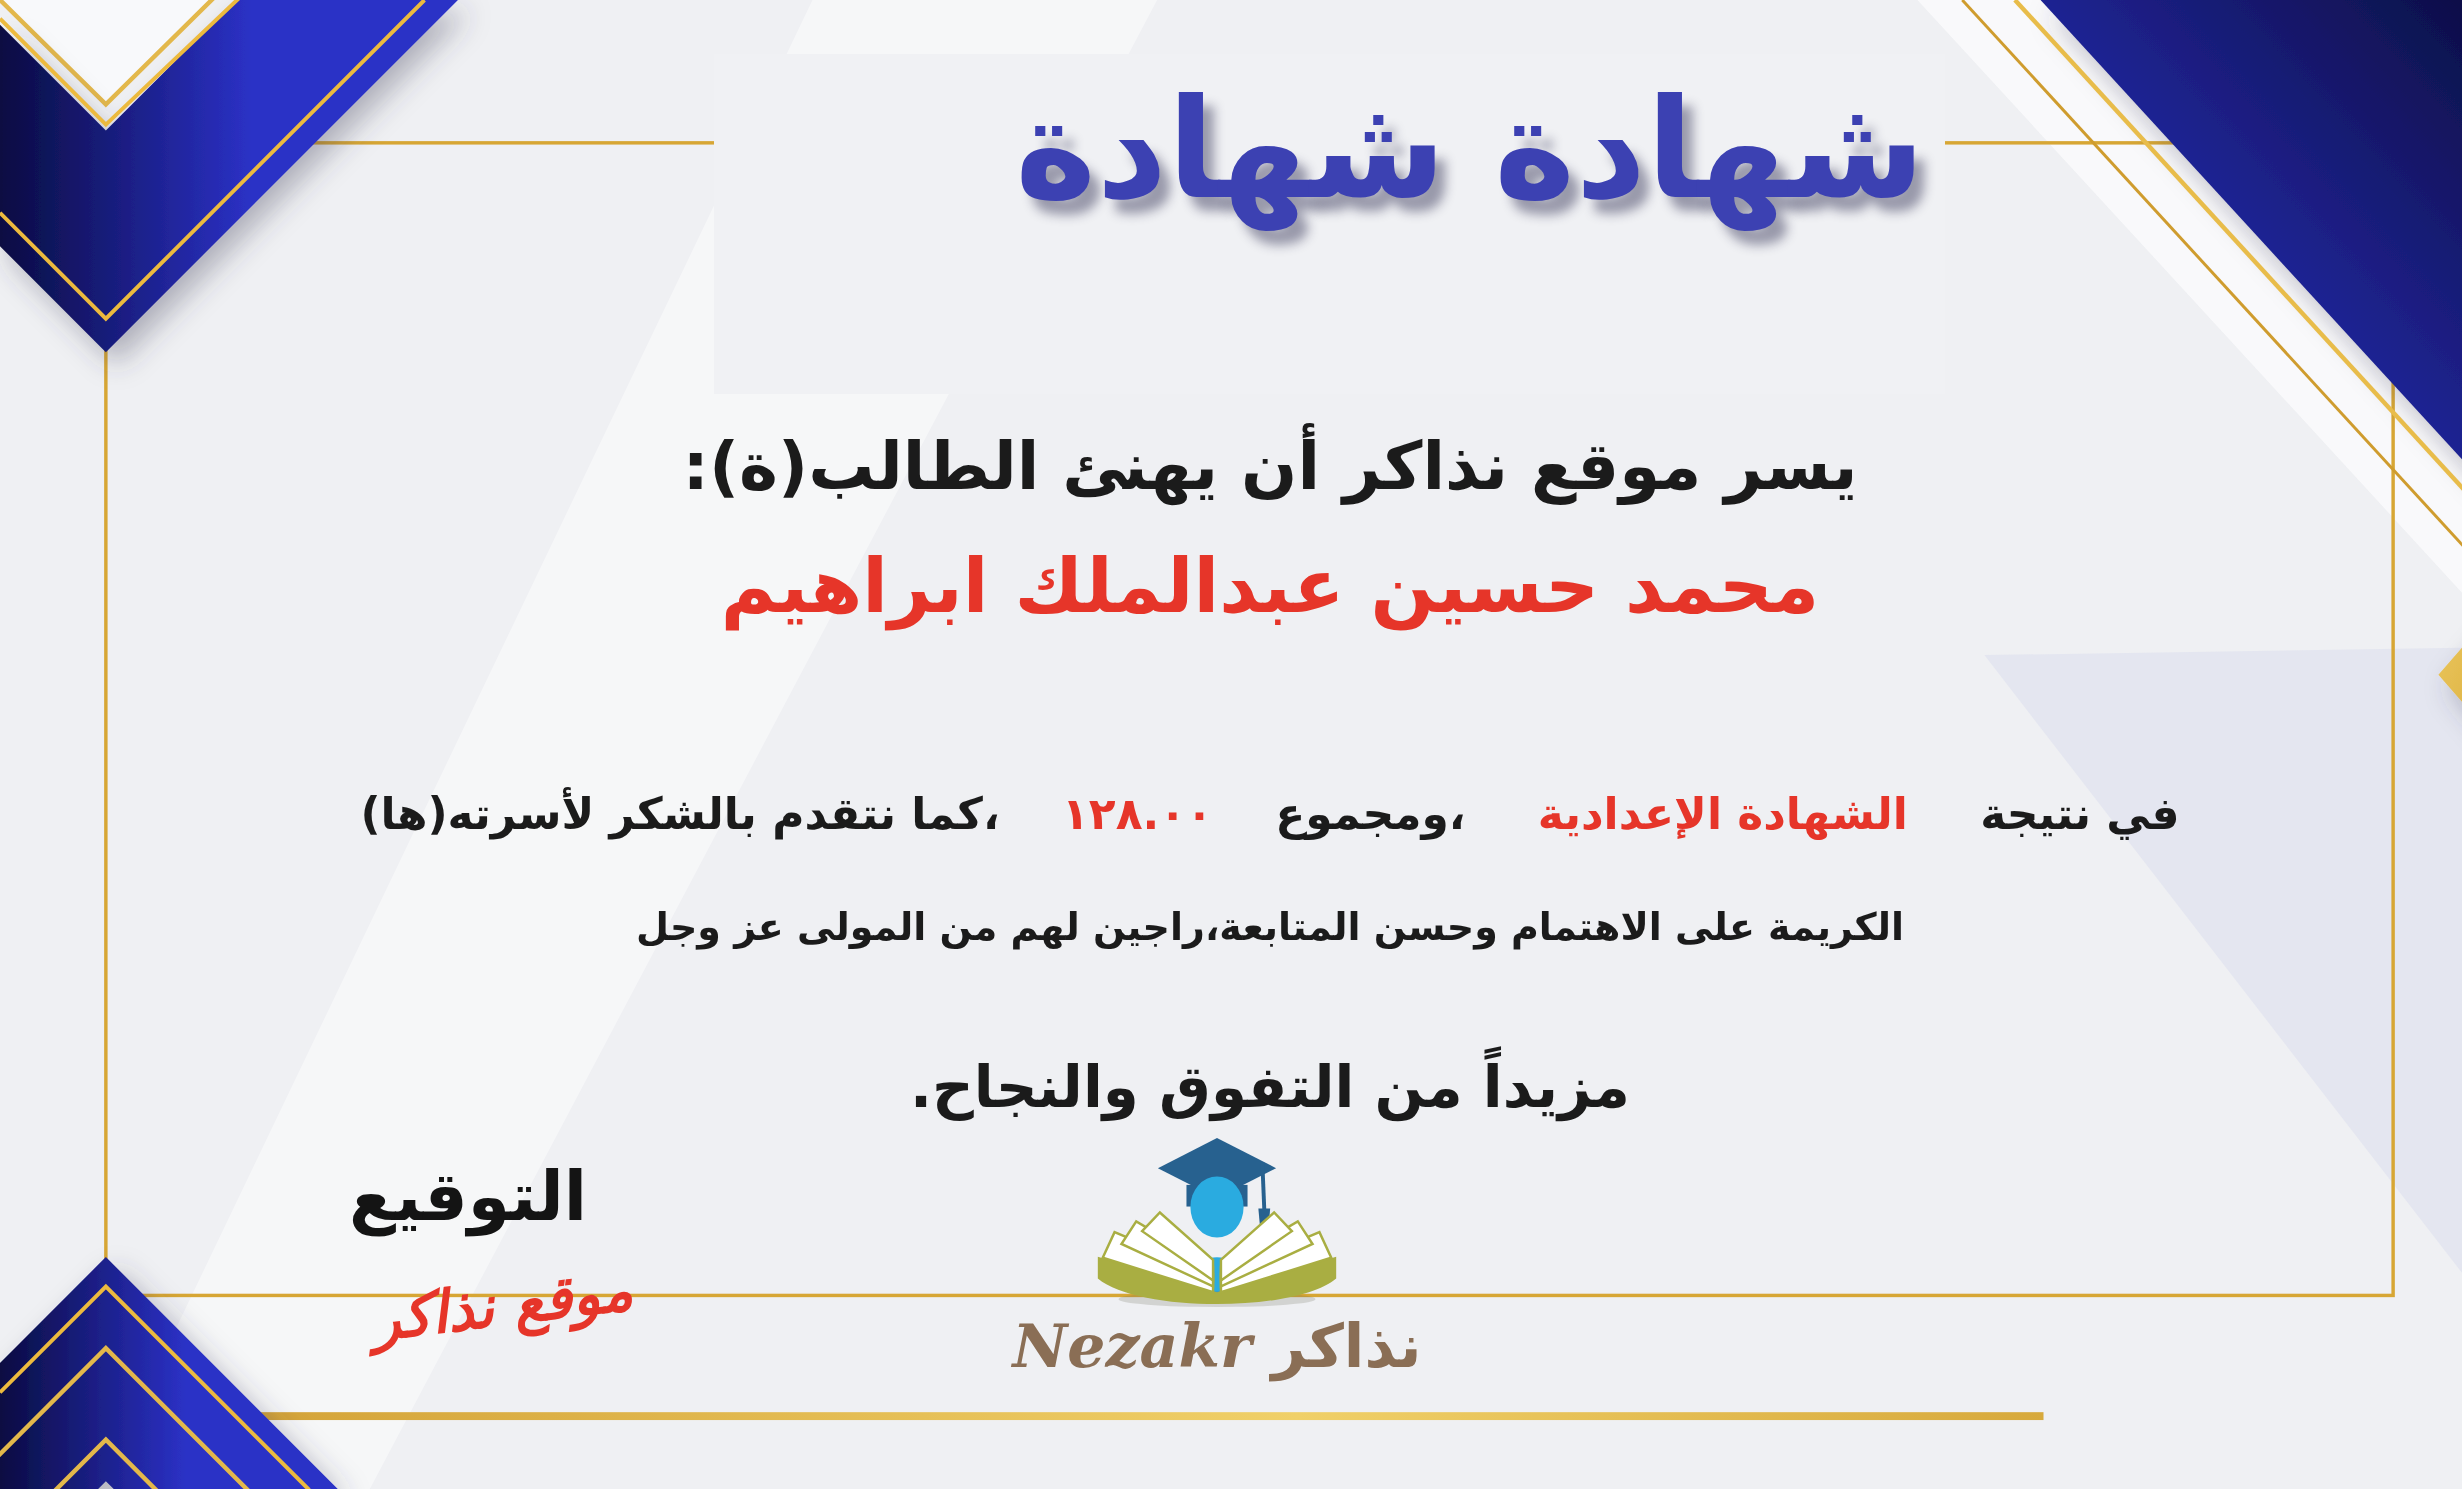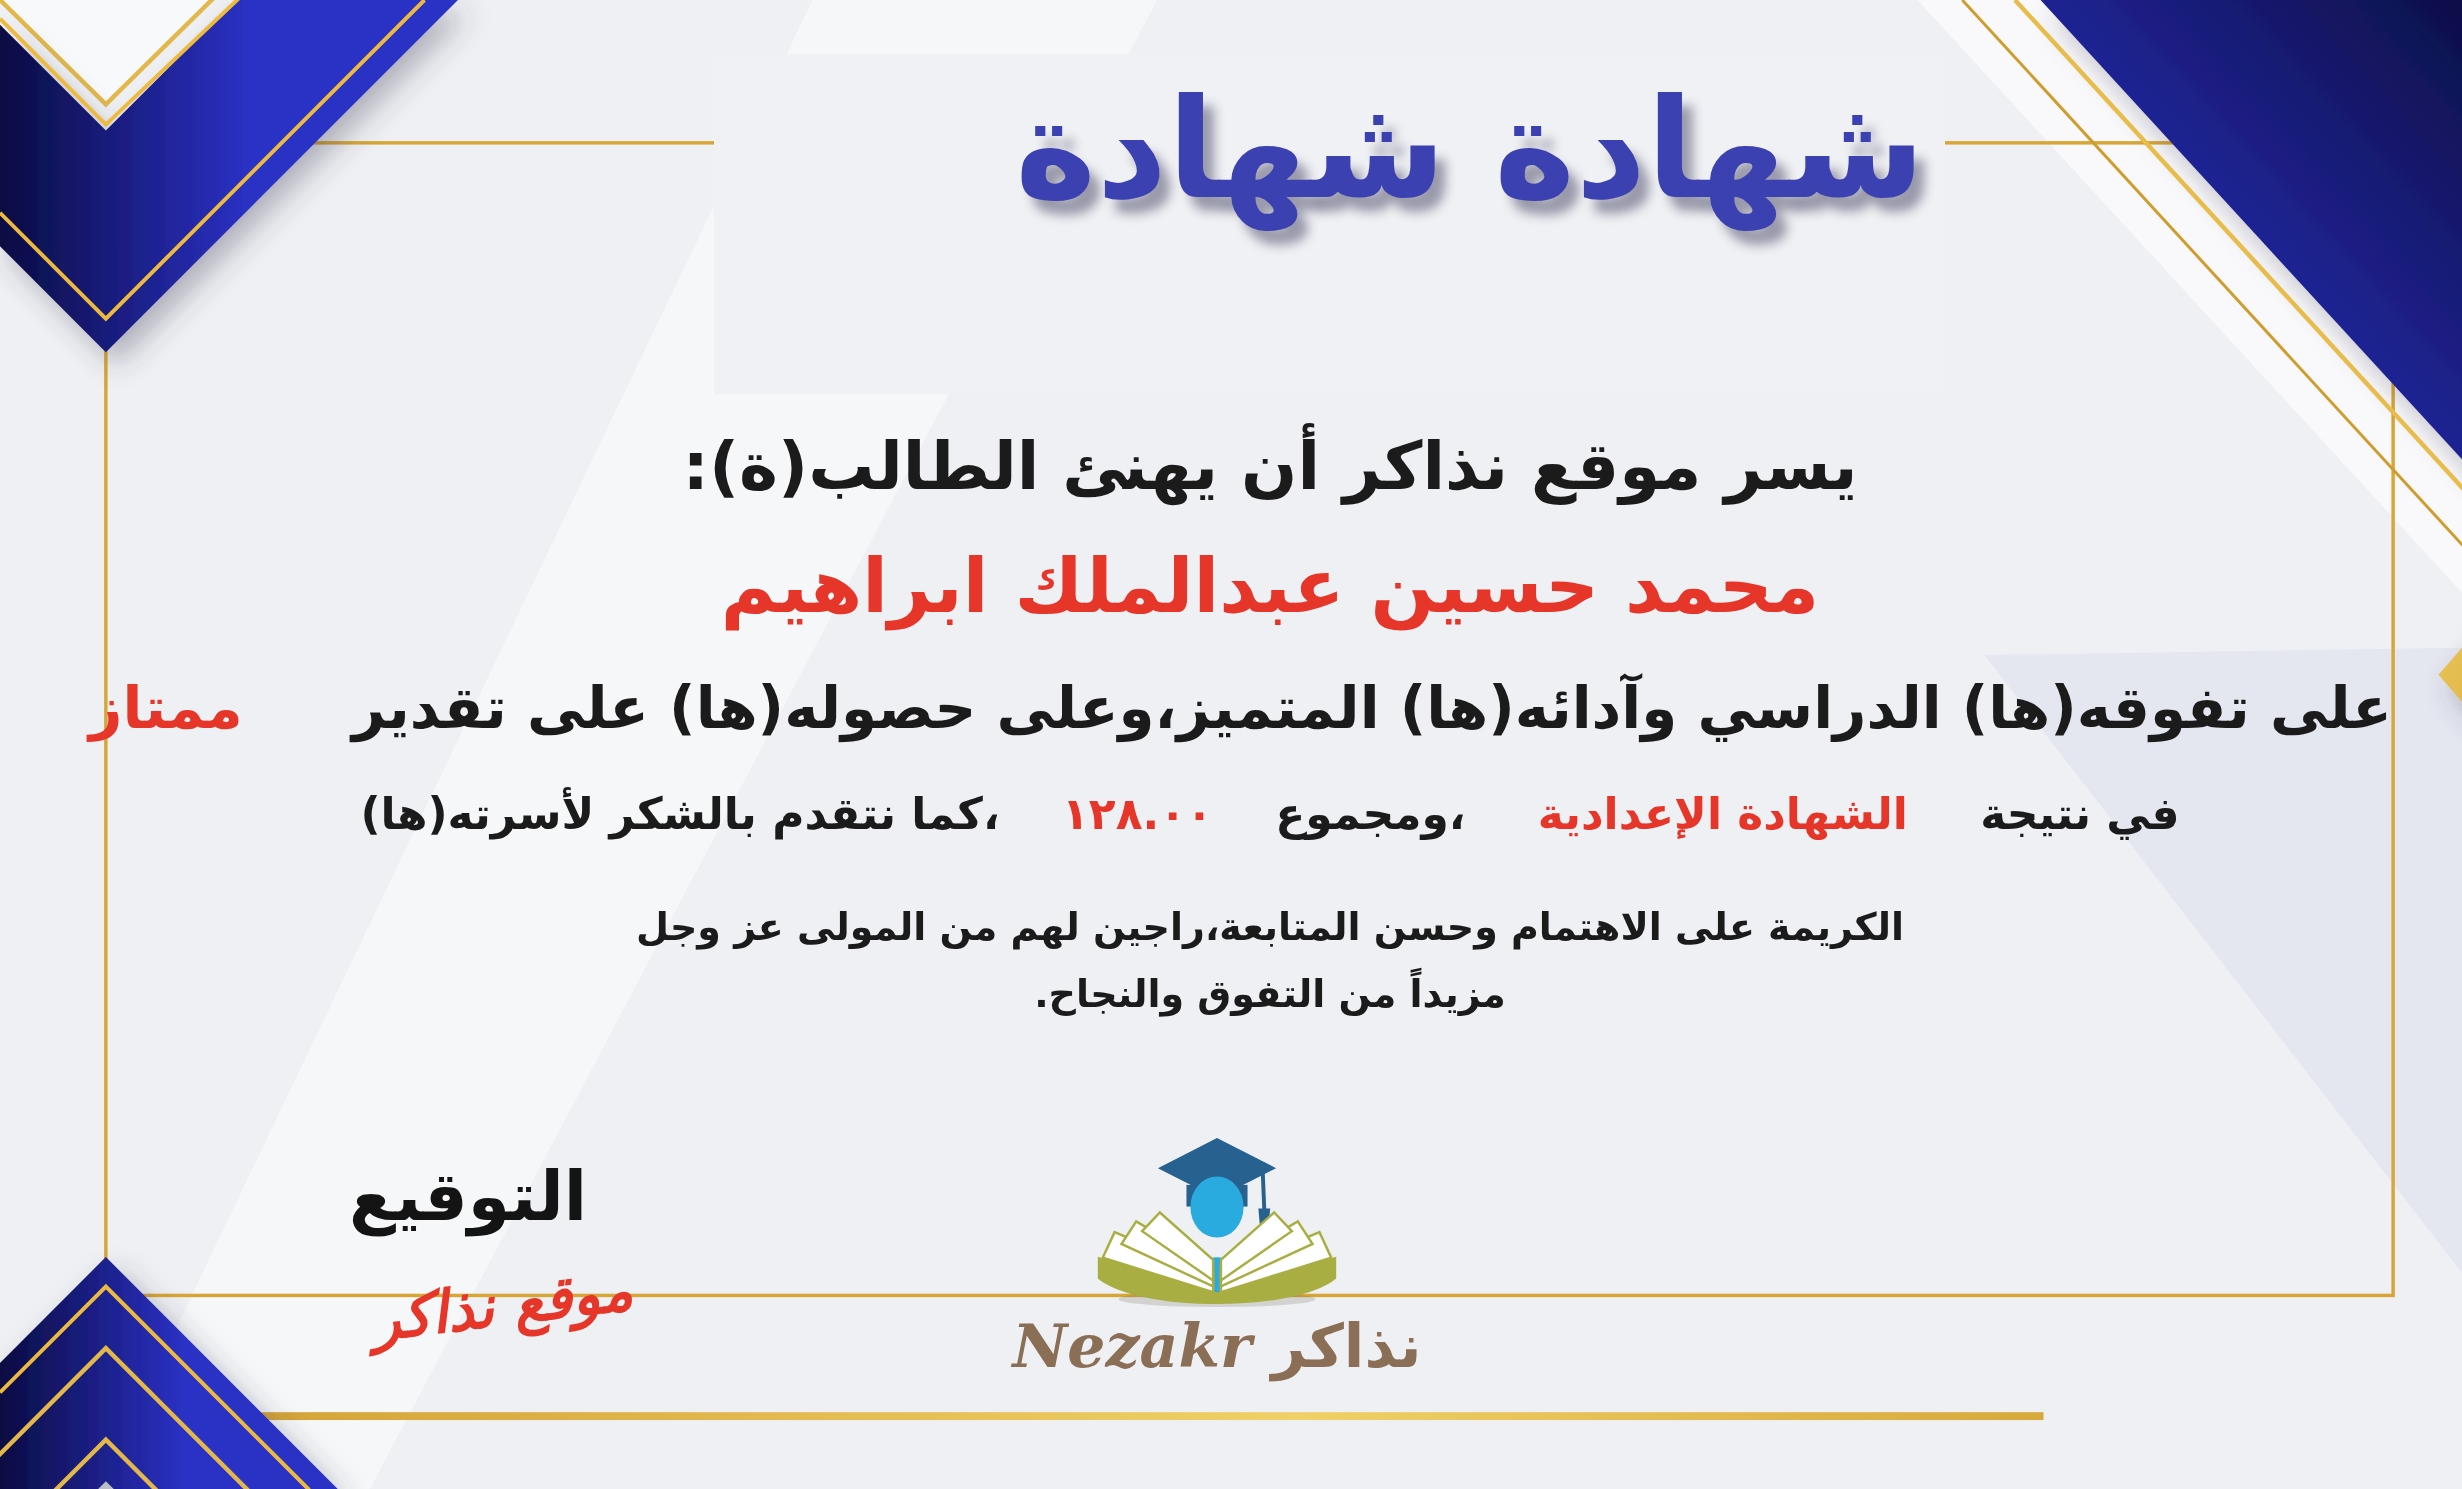--- a/index.html
+++ b/index.html
@@ -16,21 +16,21 @@
     text-shadow:10.8px 13.8px 10.8px rgba(30,30,70,.42);
   }
   
   .txt{position:absolute;left:148px;width:2244px;text-align:center;direction:rtl;
        color:#1b1b1b;white-space:nowrap;font-weight:bold;}
   .intro{top:428px;font-size:66px;}
   .name{top:542px;font-size:75px;color:#e63529;}
   .bl1{top:674px;font-size:58px;}
   .bl2{top:788px;font-size:44px;}
   .bl3{top:905px;font-size:38px;}
-  .bl4{top:972px;font-size:38px;}
+  .bl4{top:1053px;font-size:58px;}
   .red{color:#e63529;}
   .gap-grade{margin-right:89px;}
   .gap-exam{margin:0 57px;}
   .gap-score{margin:0 47px;}
   
   .sig-label{position:absolute;left:340px;top:1157px;width:256px;text-align:center;
              font-size:68px;font-weight:bold;color:#141414;direction:rtl;}
   .sig-value{position:absolute;left:315px;top:1271px;width:374px;text-align:center;
              font-size:58px;font-style:italic;font-weight:bold;color:#e63529;
              direction:rtl;transform:rotate(-7deg);}
@@ -112,24 +112,20 @@
       <path d="M5337,1053 L5036,1370 L5337,1687" fill="none" stroke="#23279e" stroke-width="8"></path>
     </g>
   </svg>
 
   <div class="title-backdrop"></div>
   <div class="title">شهادة شهادة</div>
 
   <div class="txt name">محمد حسين عبدالملك ابراهيم</div>
   <div class="txt intro">يسر موقع نذاكر أن يهنئ الطالب(ة):</div>
 
-  <div class="txt bl1">
-    <span>على تفوقه(ها) الدراسي وآدائه(ها) المتميز،وعلى حصوله(ها) على تقدير</span>
-    <span class="red gap-grade">ممتاز</span>
-  </div>
 
   <div class="txt bl2">
     <span>في نتيجة</span>
     <span class="red gap-exam">الشهادة الإعدادية</span>
     <span>،ومجموع</span>
     <span class="red gap-score">١٢٨.٠٠</span>
     <span>،كما نتقدم بالشكر لأسرته(ها)</span>
   </div>
 
   <div class="txt bl3">الكريمة على الاهتمام وحسن المتابعة،راجين لهم من المولى عز وجل</div>

